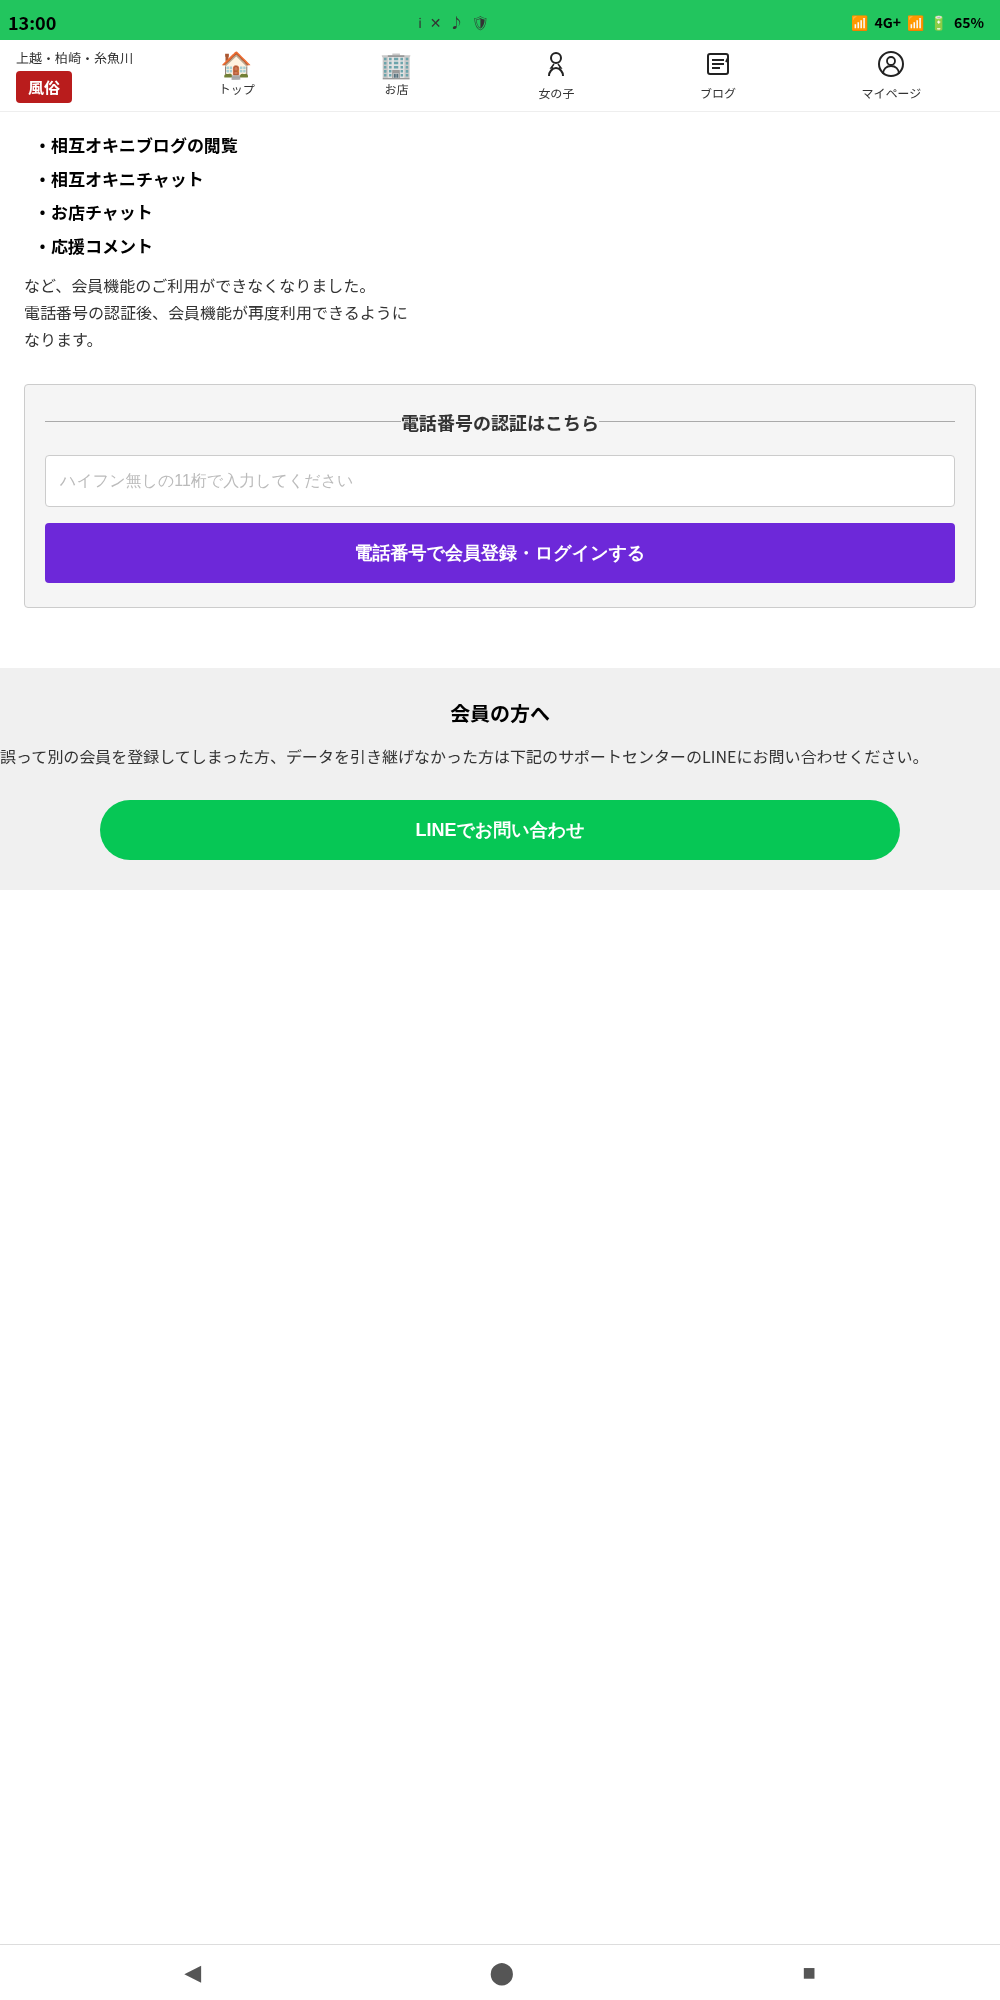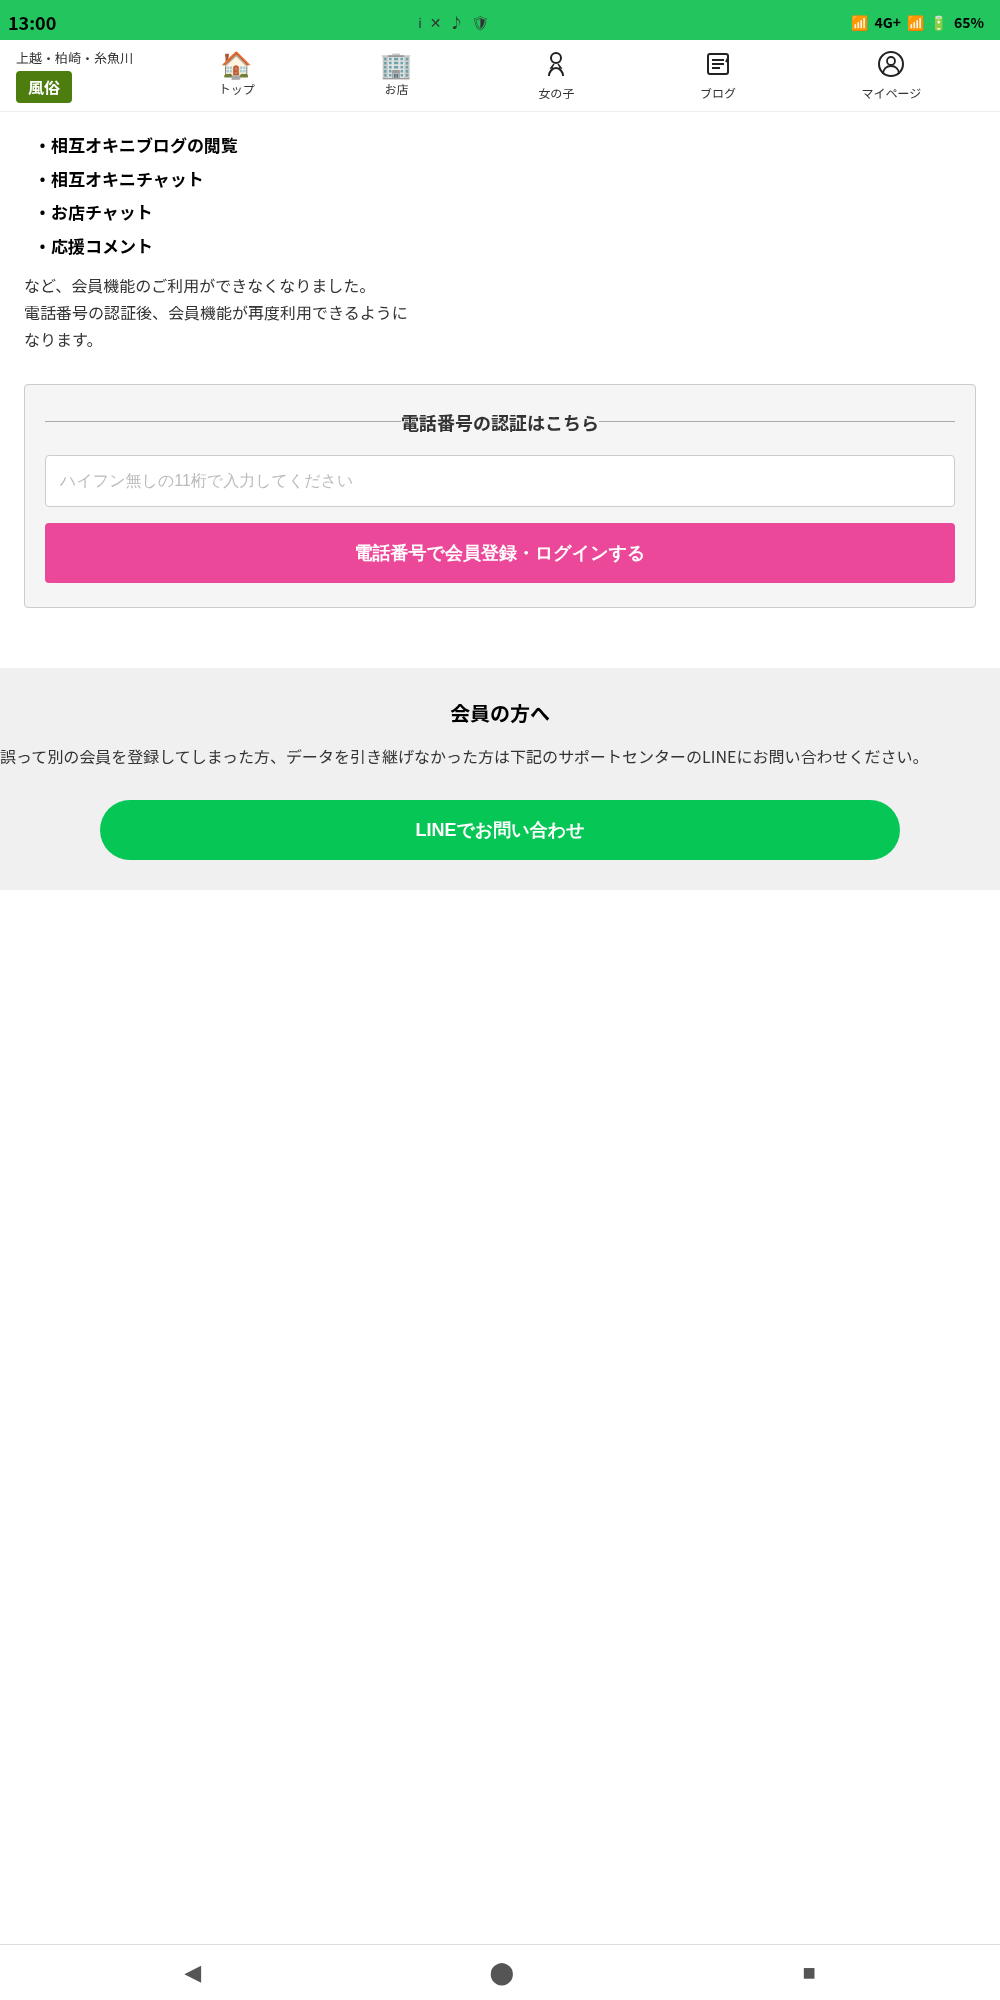--- a/index.html
+++ b/index.html
@@ -56,21 +56,21 @@
       align-items: flex-start;
       margin-right: 20px;
       min-width: 120px;
     }
     .nav-region {
       font-size: 13px;
       color: #333;
       white-space: nowrap;
     }
     .nav-badge {
-      background: #4d7c0f;
+      background: #b91c1c;
       color: #fff;
       font-size: 16px;
       font-weight: bold;
       padding: 4px 12px;
       border-radius: 4px;
       margin-top: 4px;
     }
     .nav-items {
       display: flex;
       gap: 0;
@@ -171,21 +171,21 @@
       color: #a21caf;
       margin-bottom: 16px;
       outline: none;
     }
     .phone-input::placeholder {
       color: #bbb;
     }
     .register-btn {
       width: 100%;
       padding: 18px;
-      background: #ec4899;
+      background: #6d28d9;
       color: #fff;
       font-size: 18px;
       font-weight: bold;
       border: none;
       border-radius: 4px;
       cursor: pointer;
       text-align: center;
     }
 
     

